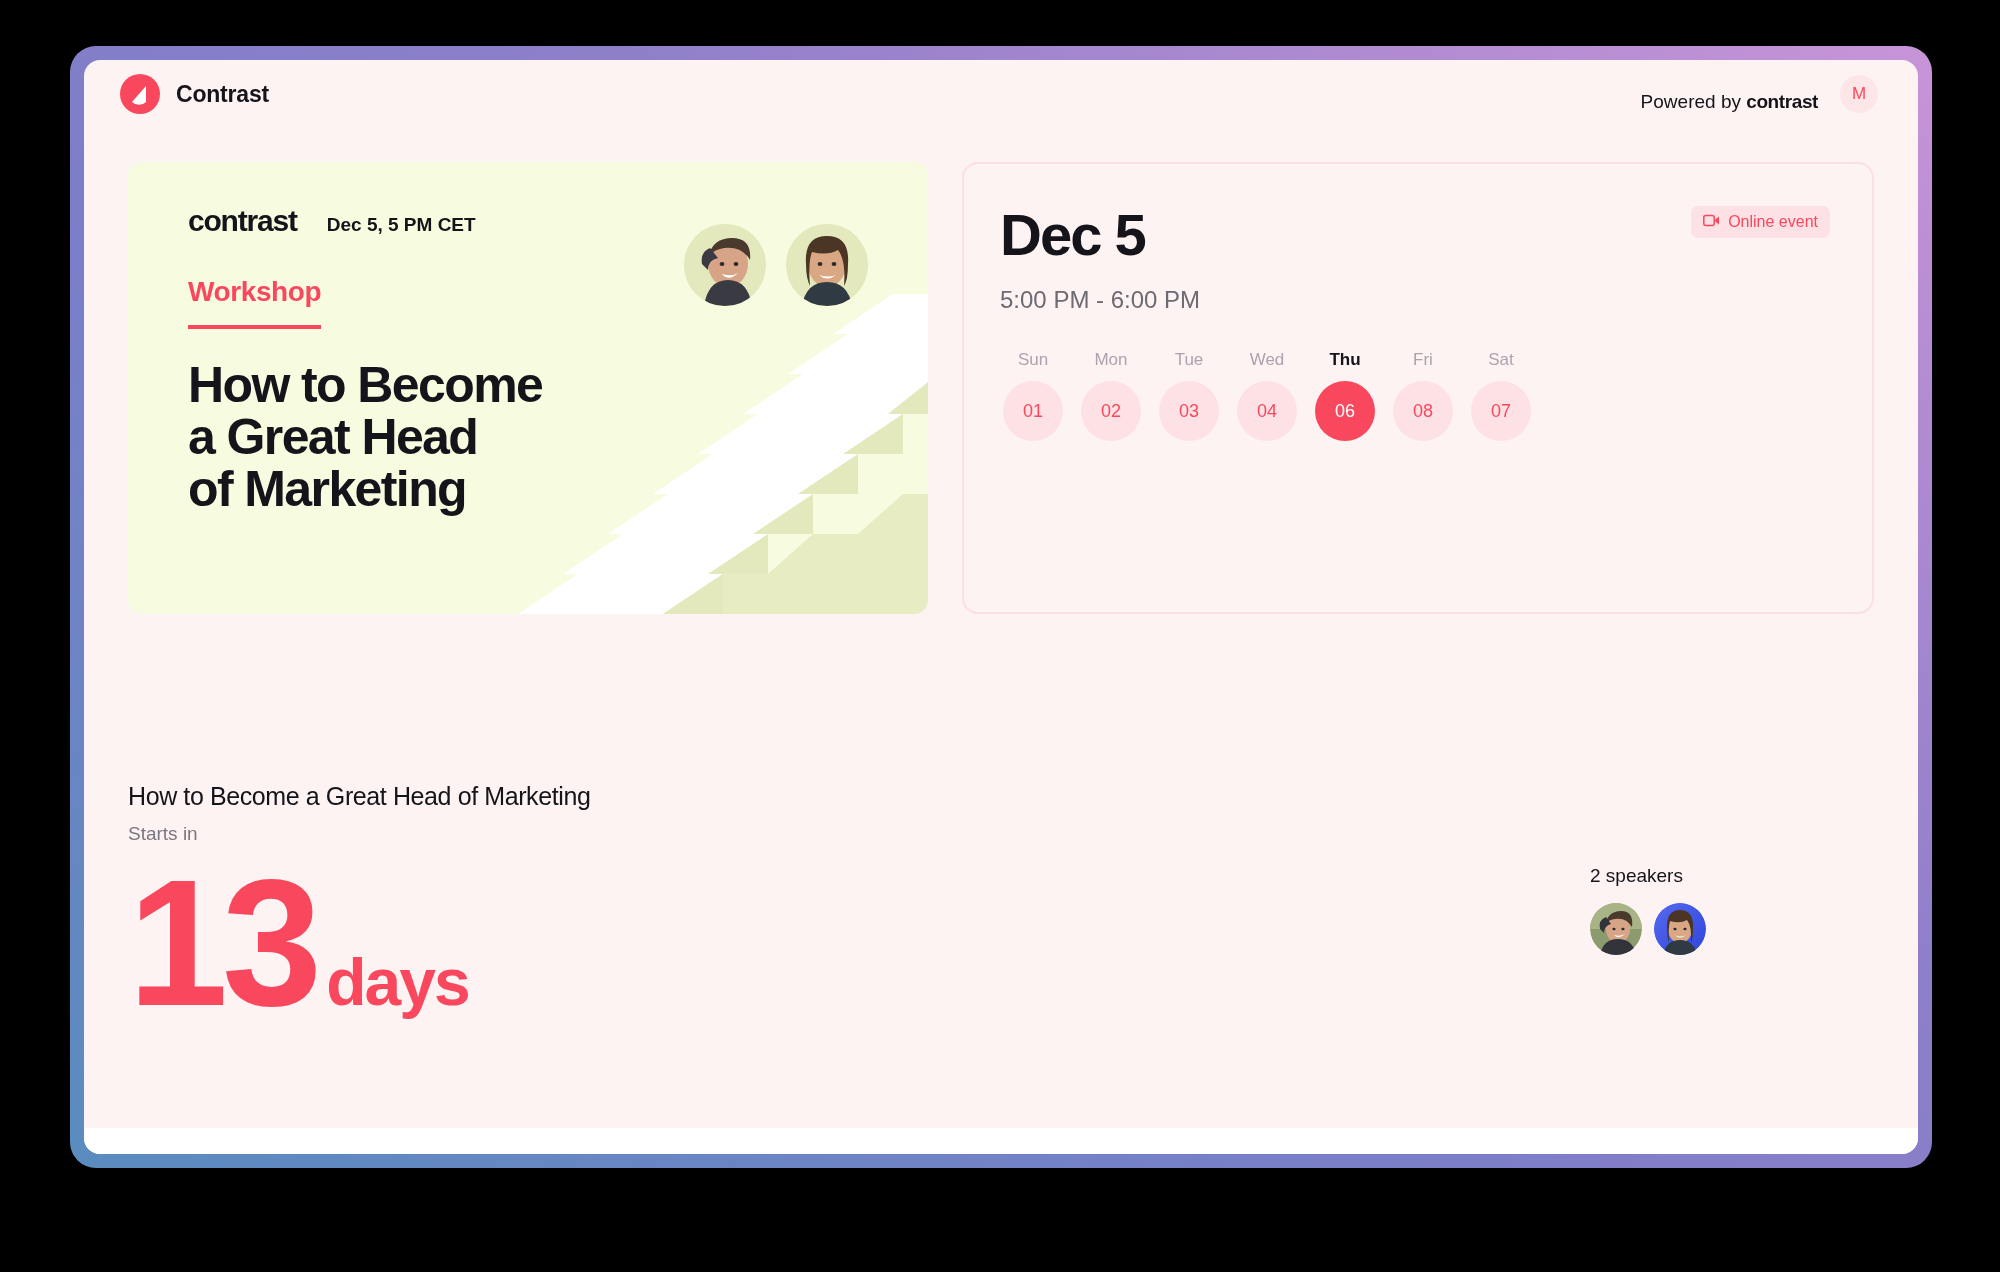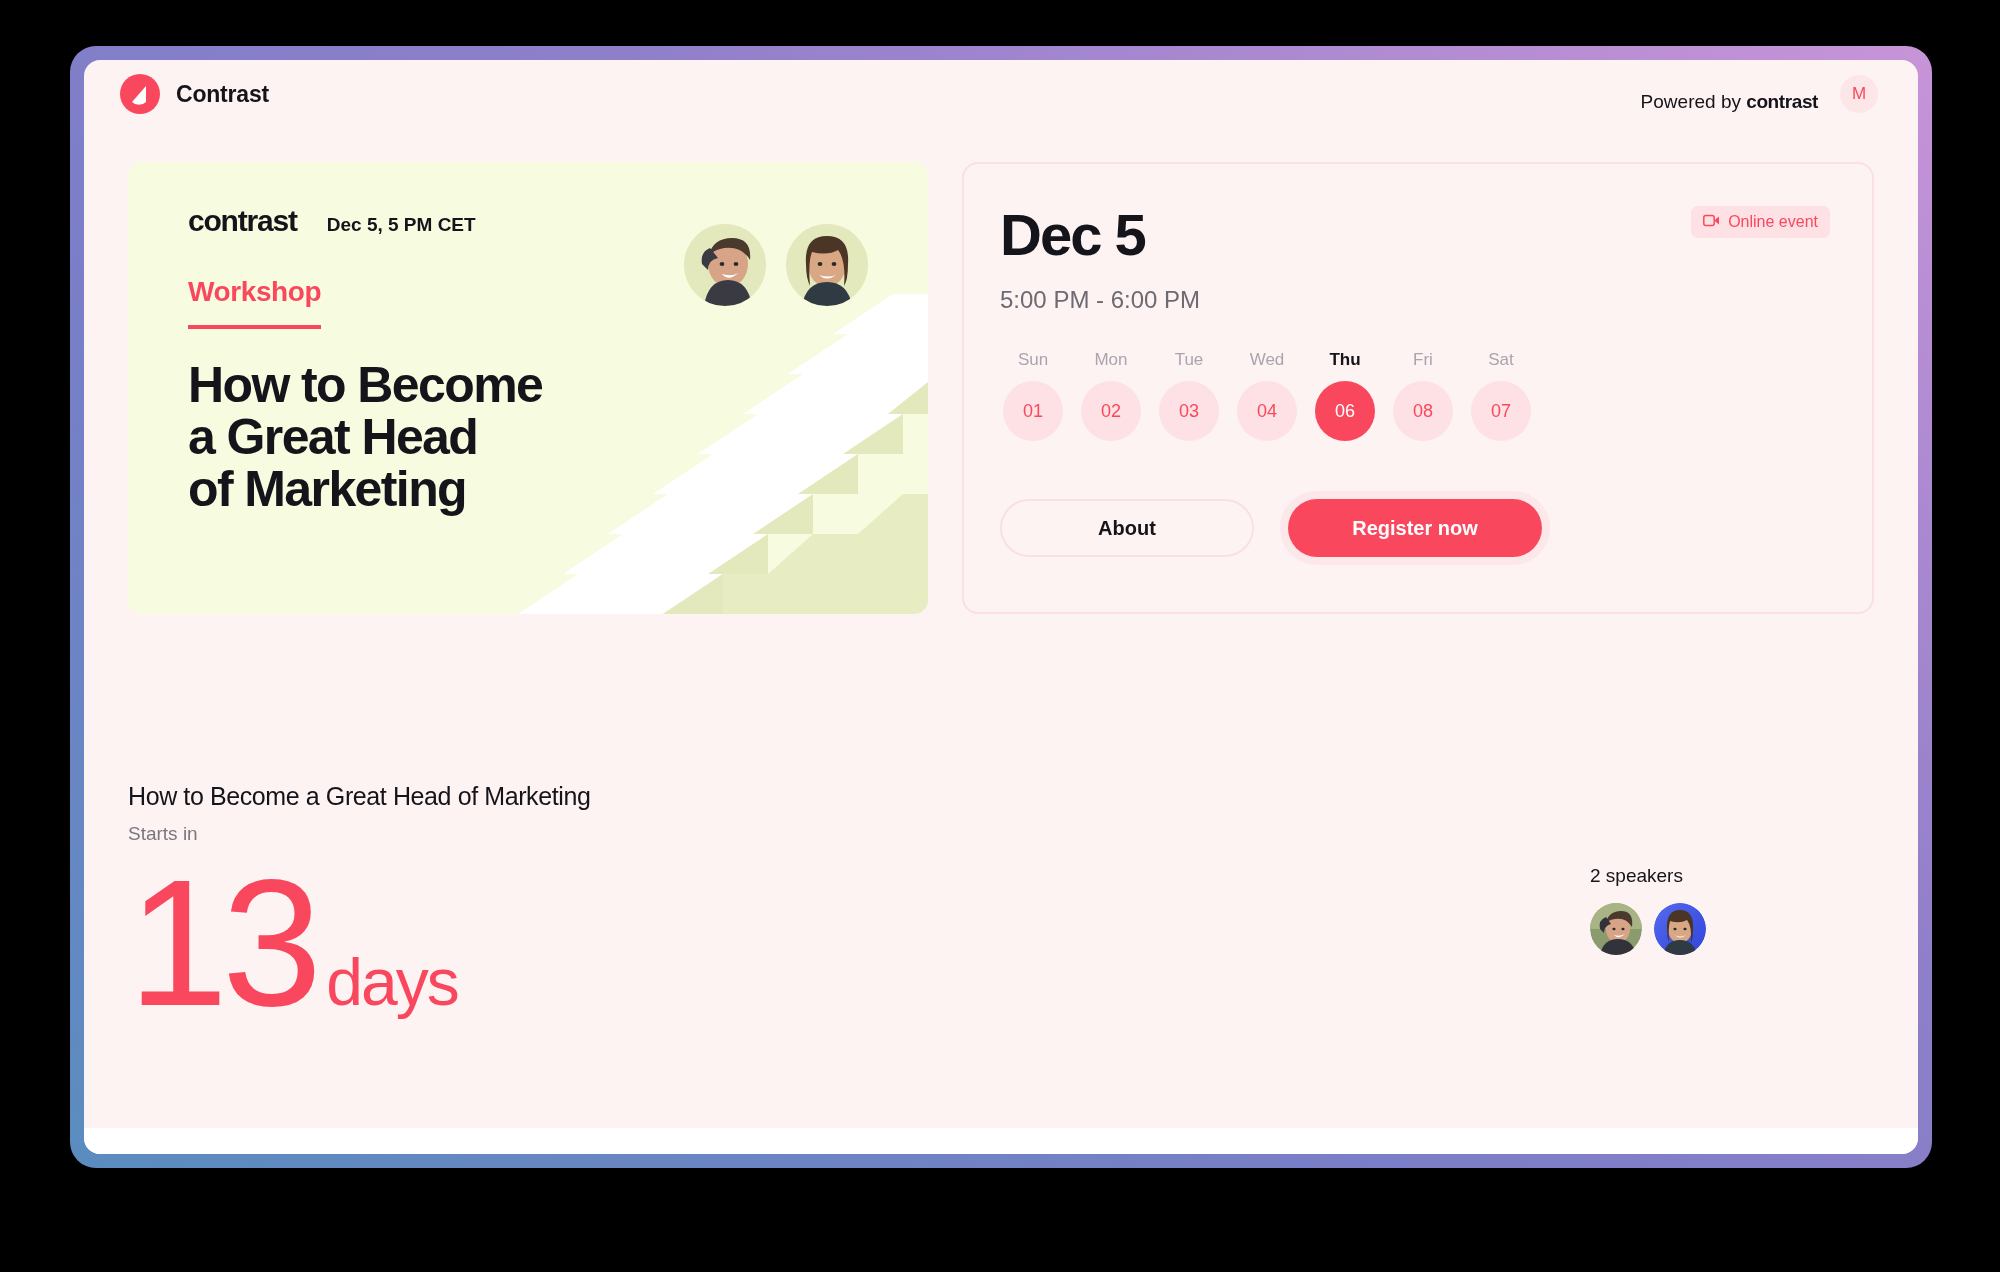--- a/index.html
+++ b/index.html
@@ -124,21 +124,21 @@
     border-radius: 40px; background: #f9485e; color: #fff;
     font-size: 20px; font-weight: bold; font-family: inherit; cursor: pointer;
   }
   
   .lower { padding: 168px 44px 0 44px; position: relative; }
   .lower-title { font-size: 25px; color: #15141a; letter-spacing: -0.4px; }
   .lower-sub { margin-top: 12px; font-size: 19px; color: #7b7780; }
   .countdown {
     margin-top: 8px;
     display: flex; align-items: baseline;
-    color: #f9485e; font-weight: normal;
+    color: #f9485e; font-weight: bold;
   }
   .cd-num { font-size: 180px; letter-spacing: -6px; line-height: 1; }
   .cd-unit { font-size: 66px; letter-spacing: -2px; margin-left: 10px; }
   .speakers { position: absolute; right: 212px; bottom: 78px; }
   .speakers-label { font-size: 19px; color: #15141a; margin-bottom: 16px; }
   .speaker-row { display: flex; gap: 12px; }
   .sp-avatar { width: 52px; height: 52px; border-radius: 50%; overflow: hidden; position: relative; }
   .bottom-strip { position: absolute; left: 0; right: 0; bottom: 0; height: 26px; background: #ffffff; }
 </style>
 </head>
@@ -270,26 +270,20 @@
         <div class="daycell">
           <div class="dayname">Fri</div>
           <div class="daynum">08</div>
         </div>
         <div class="daycell">
           <div class="dayname">Sat</div>
           <div class="daynum">07</div>
         </div>
       </div>
 
-      <div class="actions">
-        <button class="btn-about">About</button>
-        <div class="btn-register-wrap">
-          <button class="btn-register">Register now</button>
-        </div>
-      </div>
     </div>
   </div>
 
   <div class="lower">
     <div class="lower-title">How to Become a Great Head of Marketing</div>
     <div class="lower-sub">Starts in</div>
     <div class="countdown">
       <span class="cd-num">13</span>
       <span class="cd-unit">days</span>
     </div>

